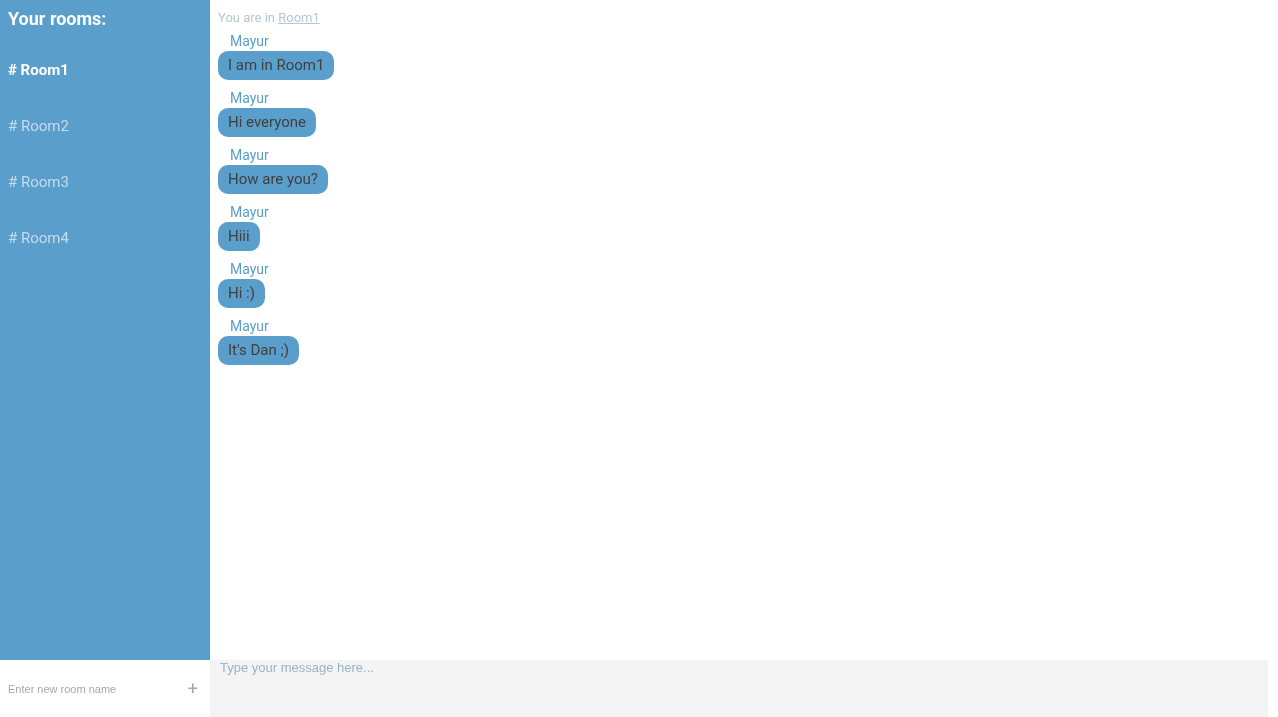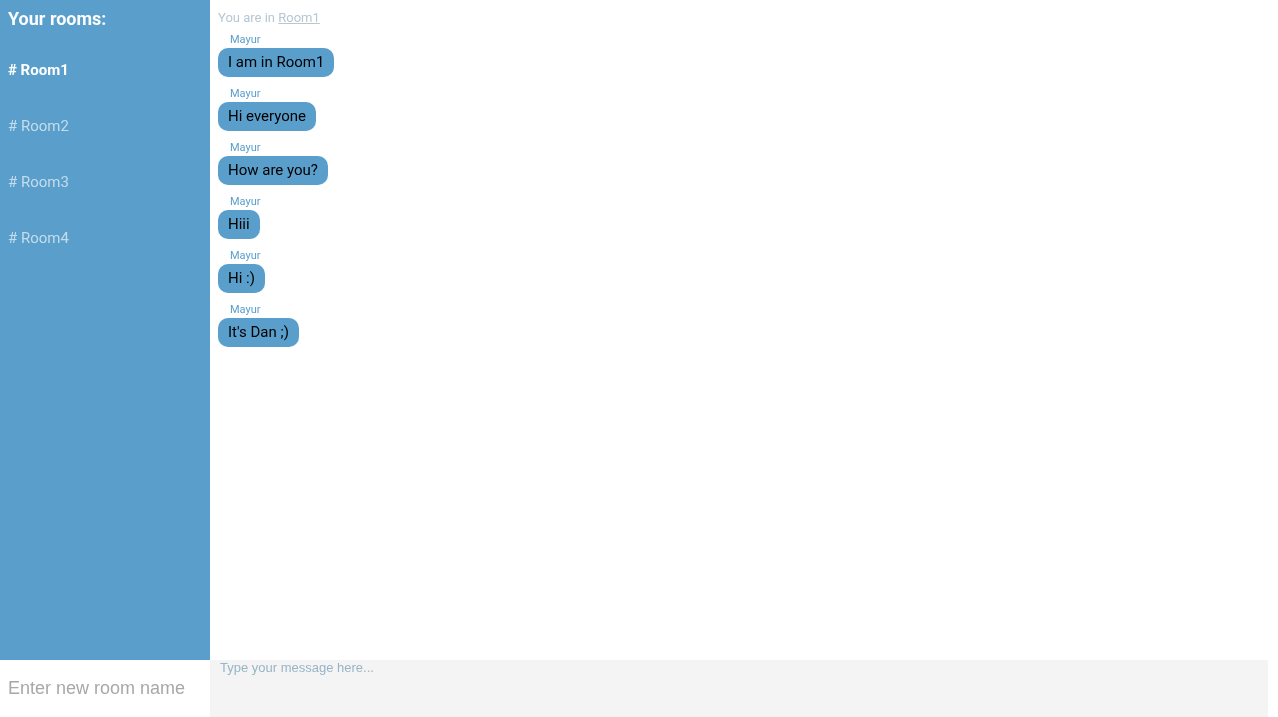--- a/index.html
+++ b/index.html
@@ -49,21 +49,21 @@
       height: 57px;
       background: #fff;
       display: flex;
       align-items: center;
       padding: 0 8px;
     }
     .new-room-input {
       flex: 1;
       border: none;
       outline: none;
-      font-size: 18px;
+      font-size: 11px;
       color: #333;
       background: transparent;
     }
     .new-room-input::placeholder {
       color: #a8a8a8;
     }
     .add-room-btn {
       color: #a8a8a8;
       font-size: 18px;
       cursor: pointer;
@@ -86,29 +86,29 @@
     }
     .messages {
       flex: 1;
       padding: 0 8px;
       overflow-y: auto;
     }
     .message {
       margin-bottom: 10px;
     }
     .message-sender {
-      font-size: 11px;
+      font-size: 14px;
       color: #5a9ecb;
       margin-bottom: 2px;
       padding-left: 12px;
     }
     .message-bubble {
       display: inline-block;
       background: #5a9ecb;
-      color: #000000;
+      color: #404040;
       padding: 4px 10px;
       border-radius: 10px;
       font-size: 15px;
       line-height: 1.4;
     }
     .main-footer {
       height: 57px;
       background: #f4f4f4;
       display: flex;
       align-items: flex-start;

